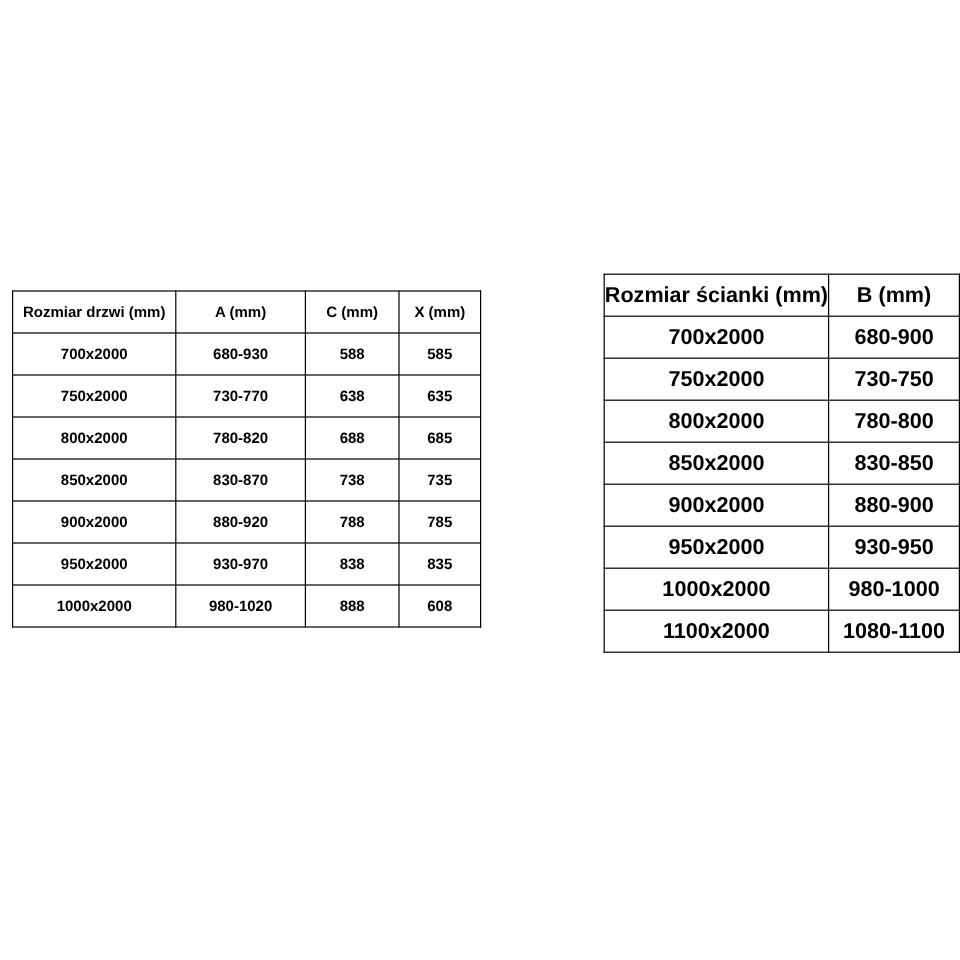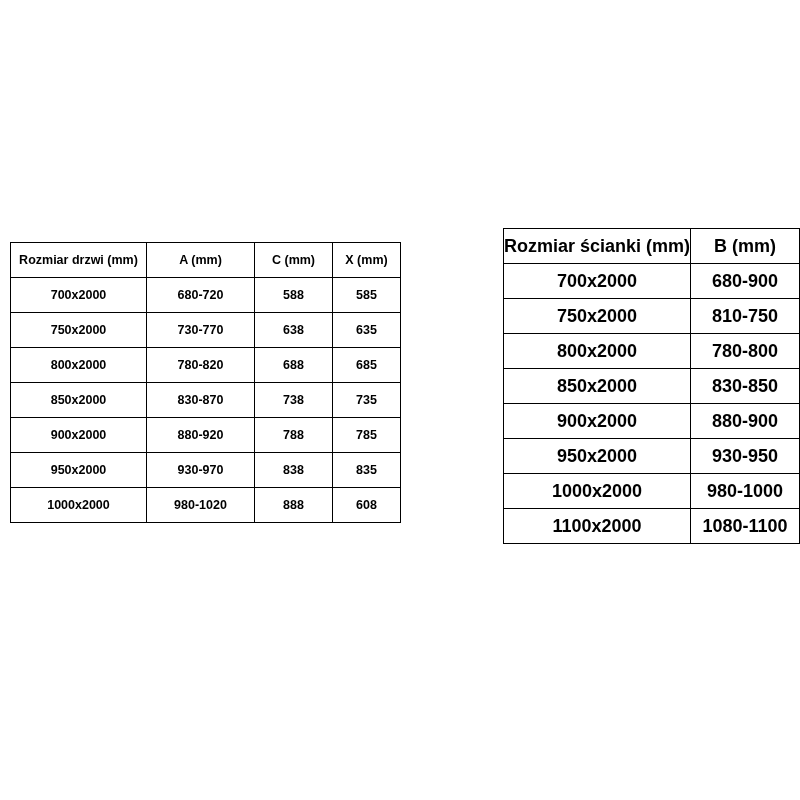--- a/index.html
+++ b/index.html
@@ -78,21 +78,21 @@
       <tr>
         <th>Rozmiar drzwi (mm)</th>
         <th>A (mm)</th>
         <th>C (mm)</th>
         <th>X (mm)</th>
       </tr>
     </thead>
     <tbody>
       <tr>
         <td>700x2000</td>
-        <td>680-720</td>
+        <td>680-930</td>
         <td>588</td>
         <td>585</td>
       </tr>
       <tr>
         <td>750x2000</td>
         <td>730-770</td>
         <td>638</td>
         <td>635</td>
       </tr>
       <tr>
@@ -139,21 +139,21 @@
         <th>B (mm)</th>
       </tr>
     </thead>
     <tbody>
       <tr>
         <td>700x2000</td>
         <td>680-900</td>
       </tr>
       <tr>
         <td>750x2000</td>
-        <td>810-750</td>
+        <td>730-750</td>
       </tr>
       <tr>
         <td>800x2000</td>
         <td>780-800</td>
       </tr>
       <tr>
         <td>850x2000</td>
         <td>830-850</td>
       </tr>
       <tr>

